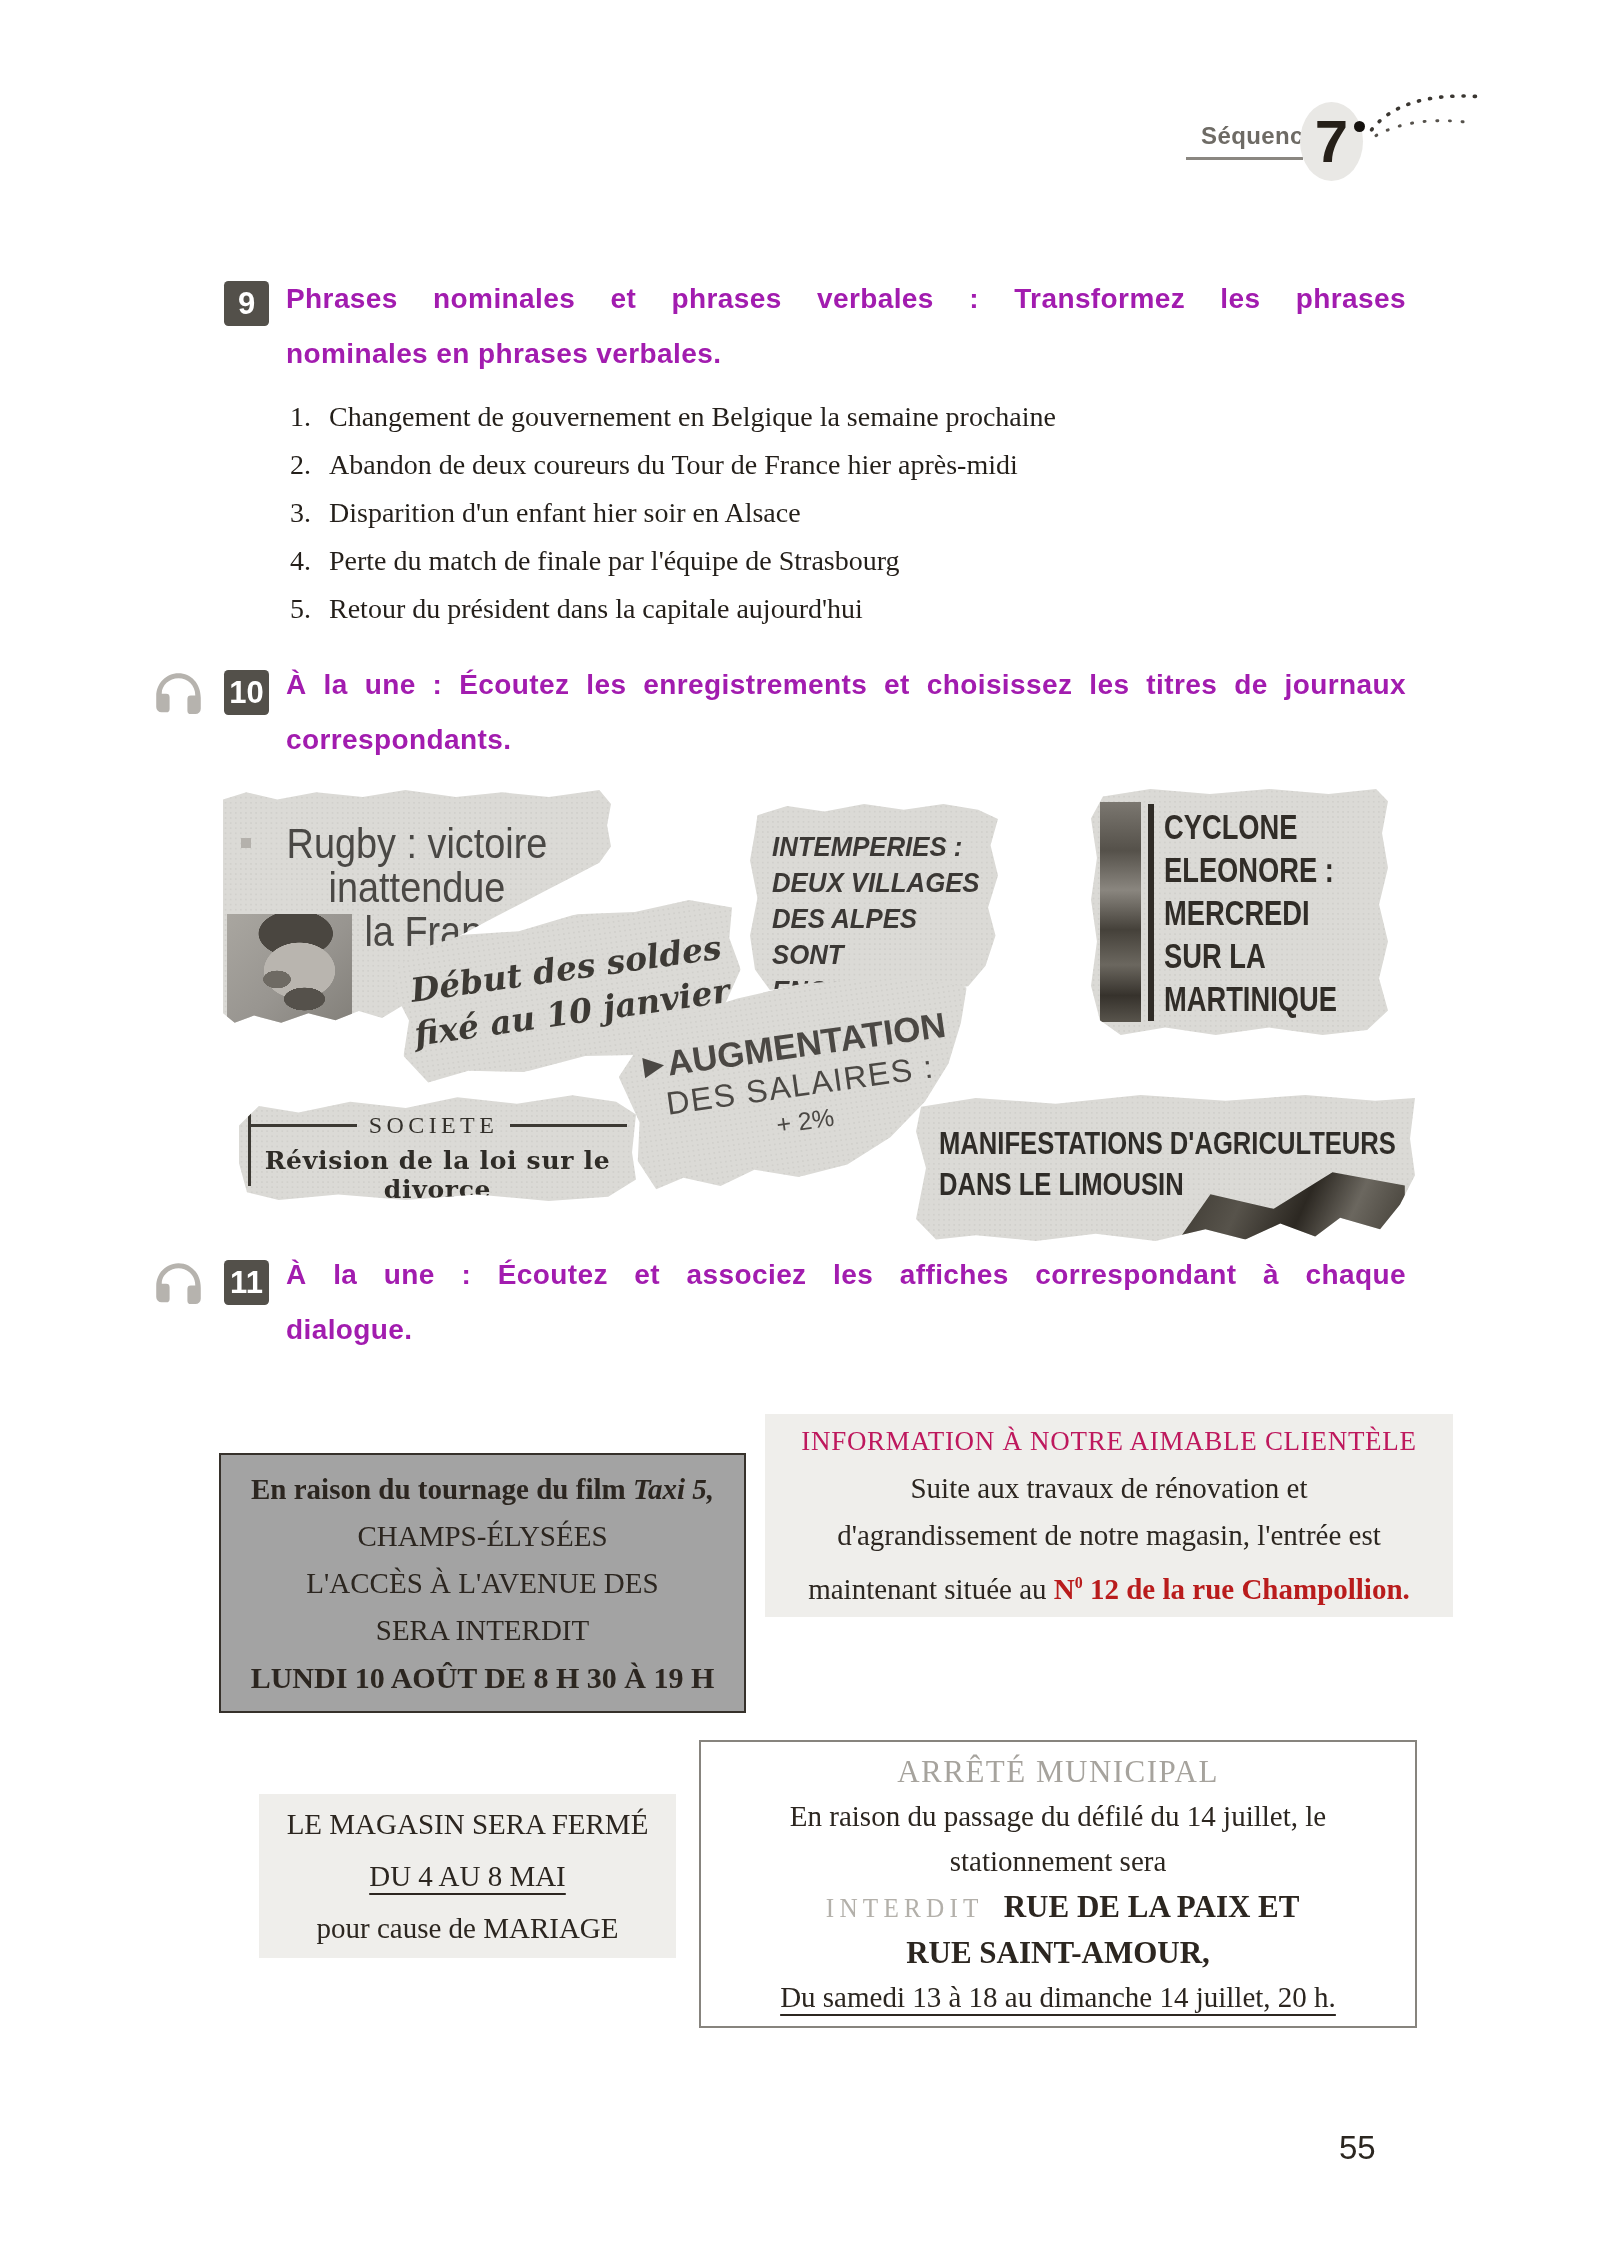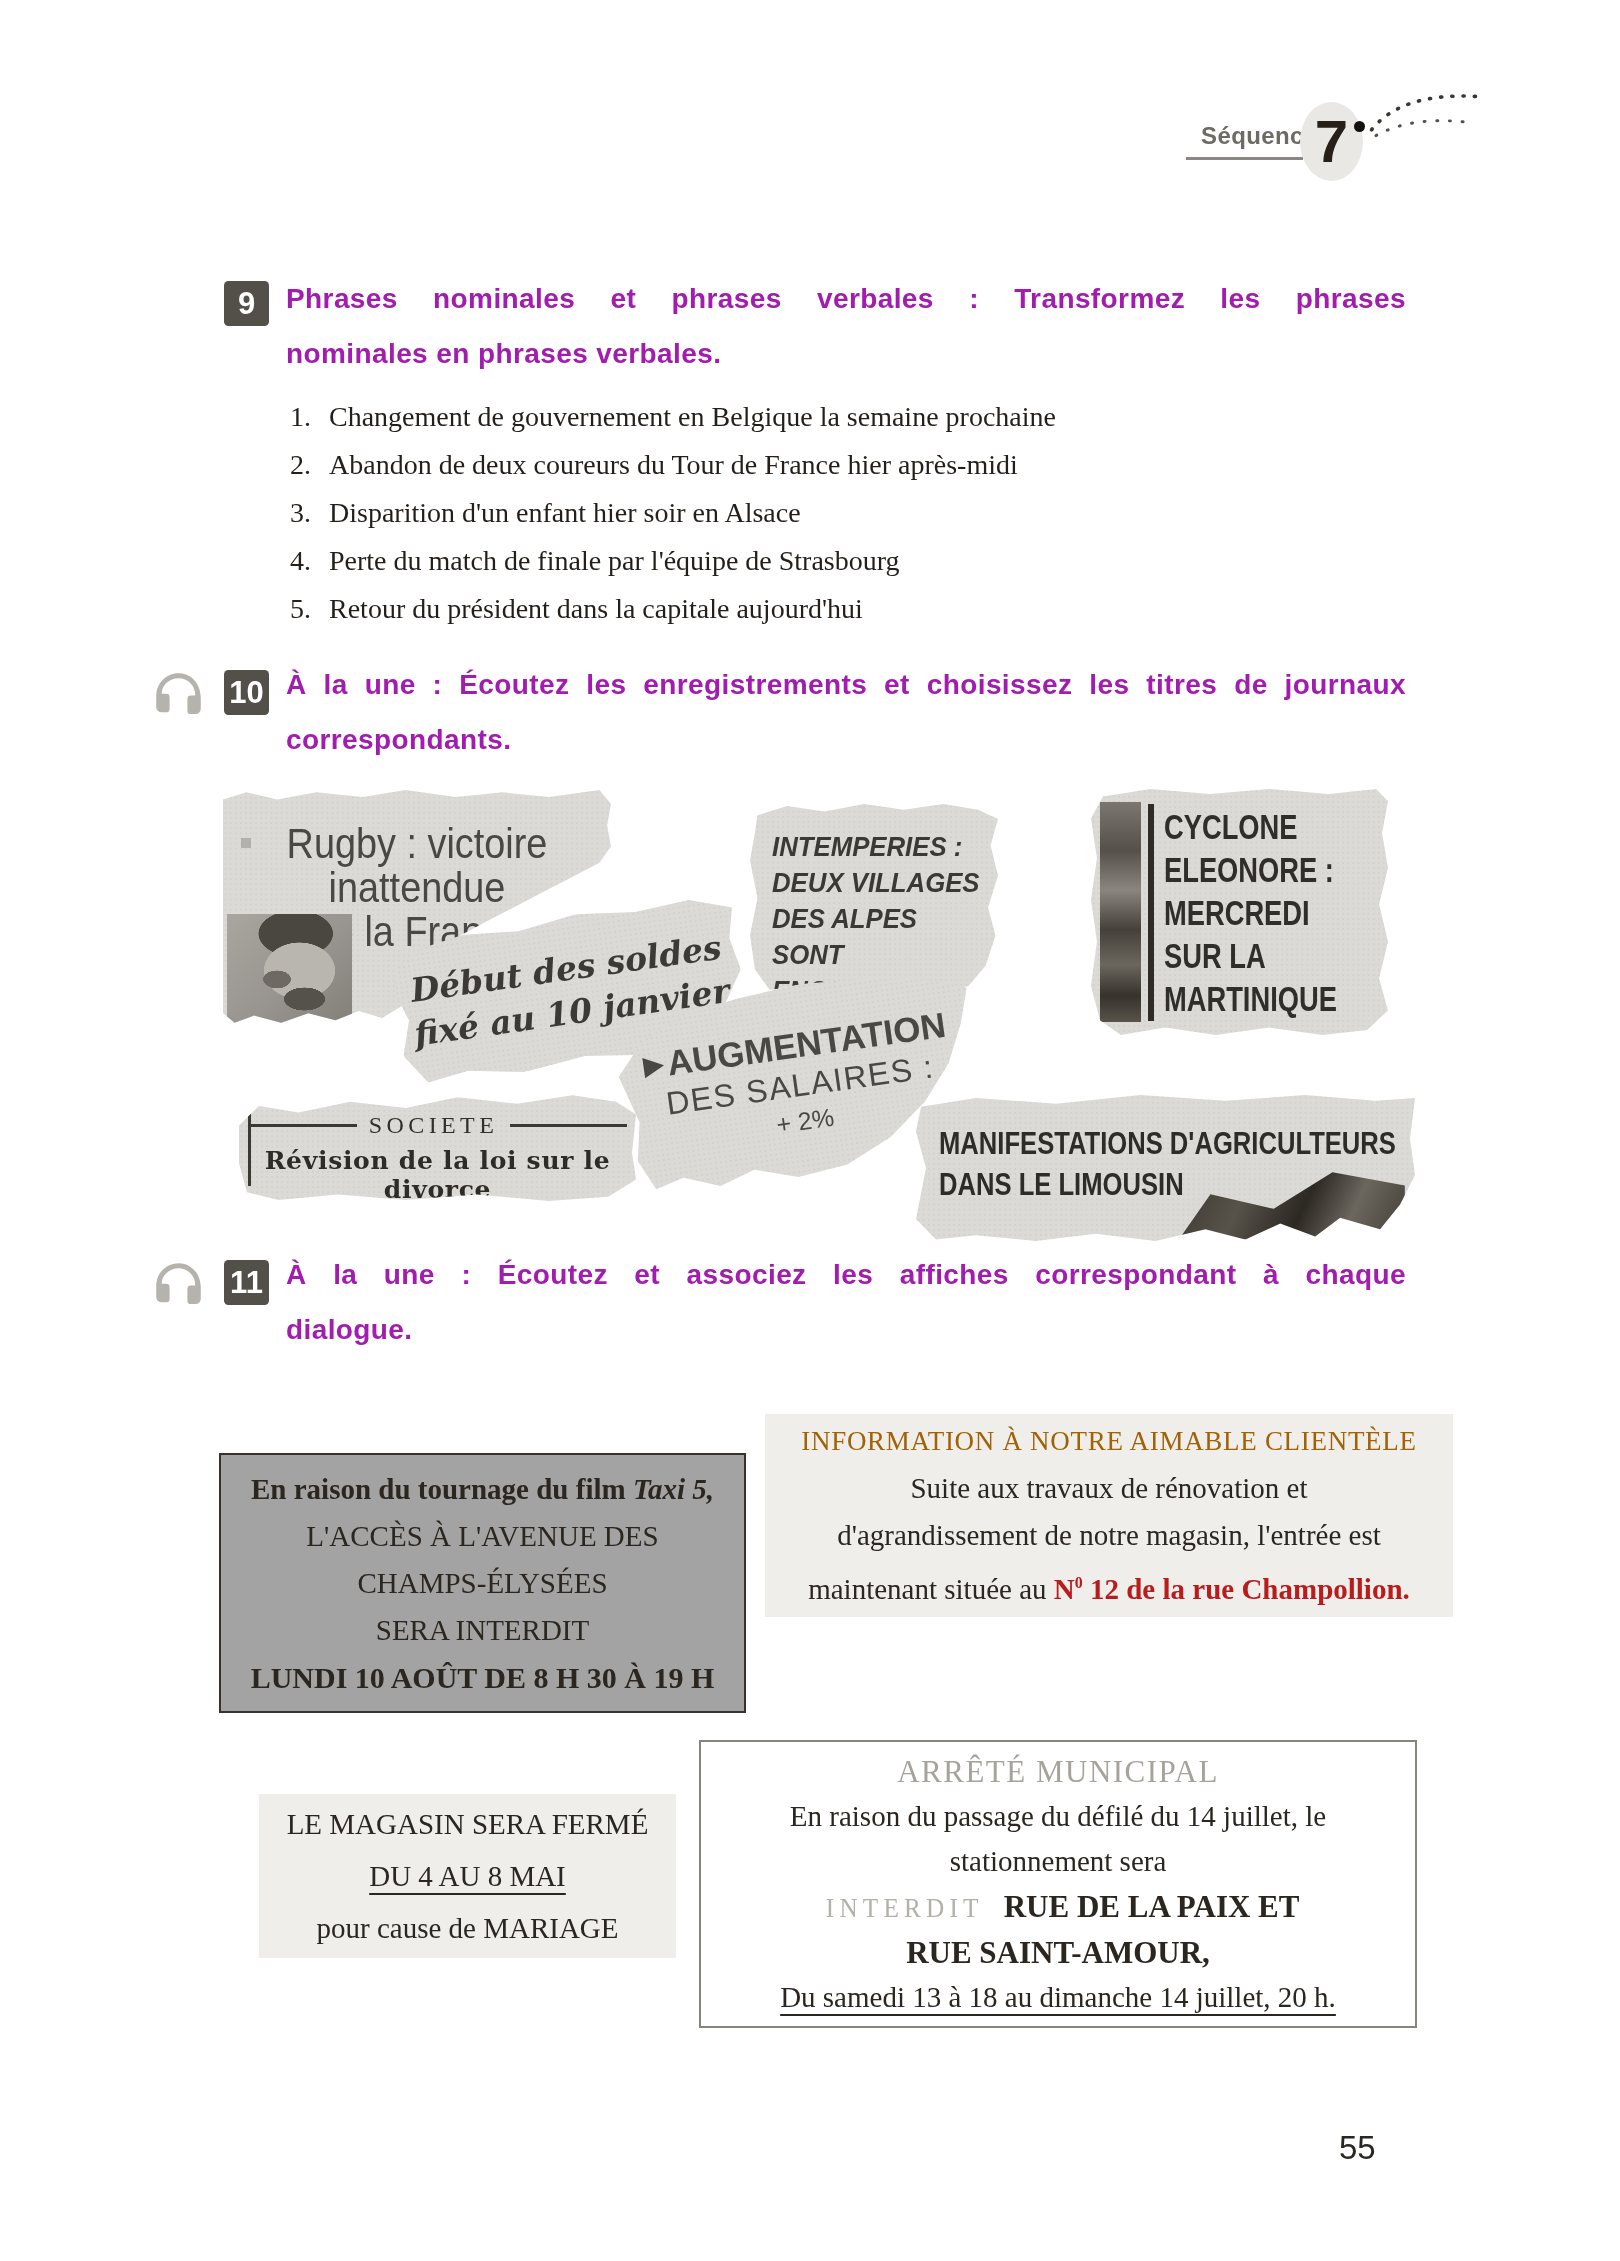--- a/index.html
+++ b/index.html
@@ -101,21 +101,21 @@
   .poster{font-family:"Liberation Serif",serif;color:#2c2620;text-align:center;}
   .poster-taxi{left:219px;top:1453px;width:523px;height:256px;background:#a3a3a3;
     border:2.2px solid #36312b;display:flex;flex-direction:column;justify-content:center;
     line-height:47px;font-size:29px;}
   .taxi-l1{font-weight:bold;}
   .taxi-l1 .it{font-style:italic;}
   .taxi-l5{font-weight:bold;font-size:30px;}
 
   .poster-info{left:765px;top:1414px;width:688px;height:203px;background:#efeeeb;
     display:flex;flex-direction:column;justify-content:center;line-height:47px;font-size:29px;}
-  .info-title{font-size:27px;color:#a16207;letter-spacing:0.7px;}
+  .info-title{font-size:27px;color:#be185d;letter-spacing:0.7px;}
   .info-gray{color:#b91c1c;font-weight:bold;}
   .info-gray sup{font-size:55%;}
 
   .poster-magasin{left:259px;top:1794px;width:417px;height:164px;background:#efeeeb;
     display:flex;flex-direction:column;justify-content:center;line-height:52px;font-size:29px;}
   .mag-l2{text-decoration:underline;text-underline-offset:6.6px;text-decoration-thickness:2.2px;}
 
   .poster-arrete{left:699px;top:1740px;width:714px;height:284px;background:#ffffff;
     border:2.2px solid #87847e;display:flex;flex-direction:column;justify-content:center;
     line-height:45px;font-size:29px;}
@@ -253,22 +253,22 @@
 <div class="abs badge" style="left:224px;top:1260px;">11</div>
 <div class="abs ex-title" style="left:286px;top:1247px;">
   <div class="l1">À la une : Écoutez et associez les affiches correspondant à chaque</div>
   <div class="l2">dialogue.</div>
 </div>
 
 <div class="abs poster poster-taxi">
   <div class="taxi-l1">
     <span>En raison du tournage du film </span><span class="it">Taxi 5,</span>
   </div>
+  <div>CHAMPS-ÉLYSÉES</div>
   <div>L'ACCÈS À L'AVENUE DES</div>
-  <div>CHAMPS-ÉLYSÉES</div>
   <div>SERA INTERDIT</div>
   <div class="taxi-l5">LUNDI 10 AOÛT DE 8 H 30 À 19 H</div>
 </div>
 
 <div class="abs poster poster-info">
   <div class="info-title">INFORMATION À NOTRE AIMABLE CLIENTÈLE</div>
   <div>Suite aux travaux de rénovation et</div>
   <div>d'agrandissement de notre magasin, l'entrée est</div>
   <div>
     <span>maintenant située au </span><span class="info-gray"><span>N</span><sup>0</sup><span> 12 de la rue Champollion.</span></span>

